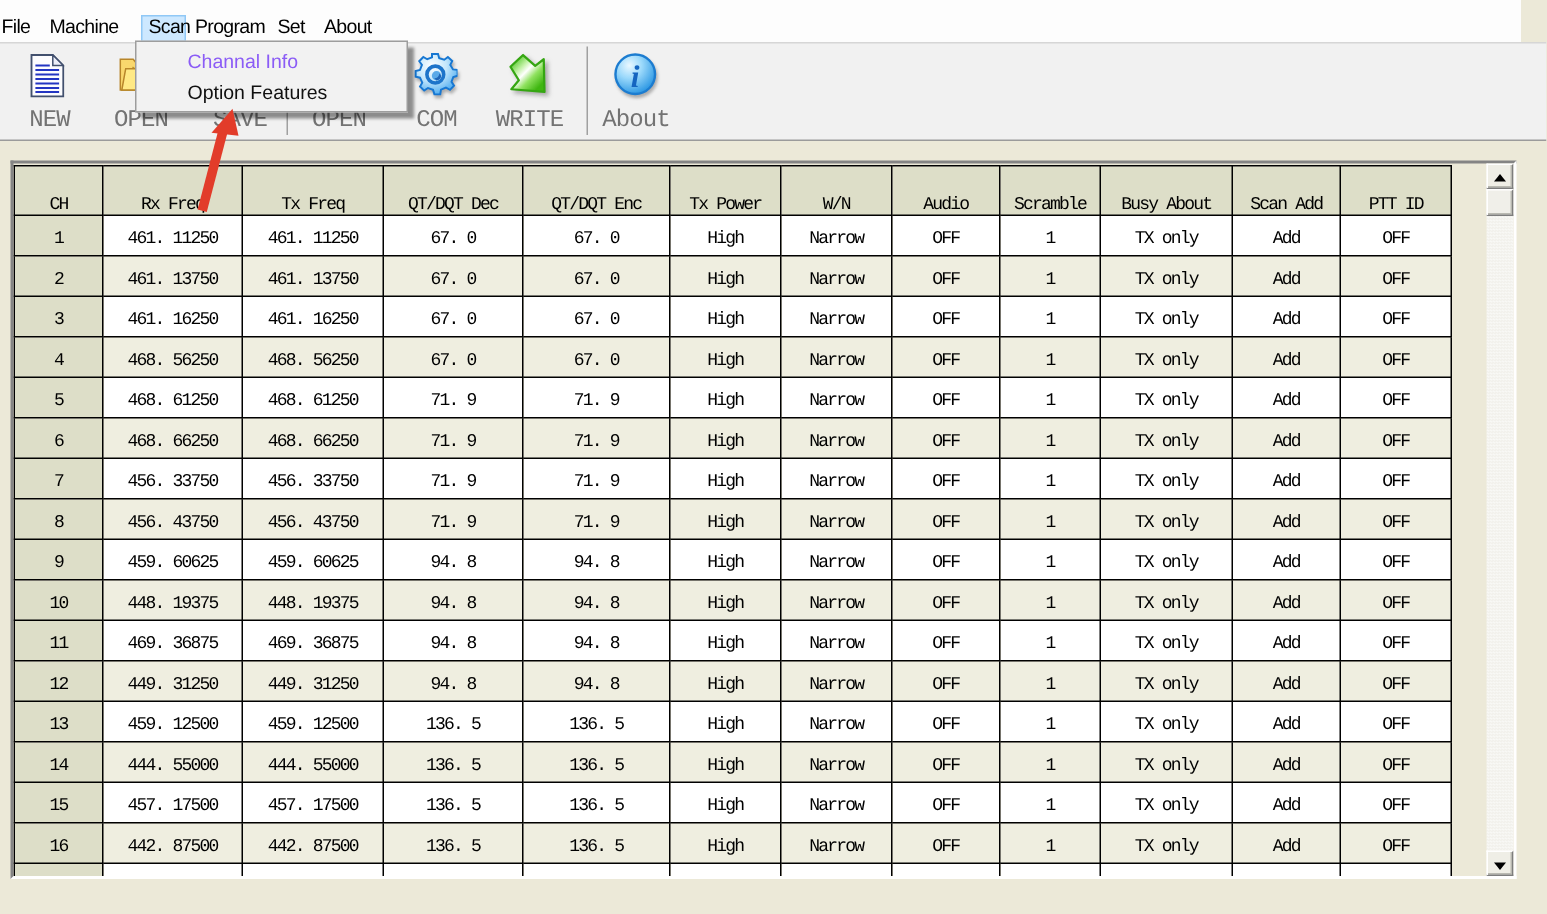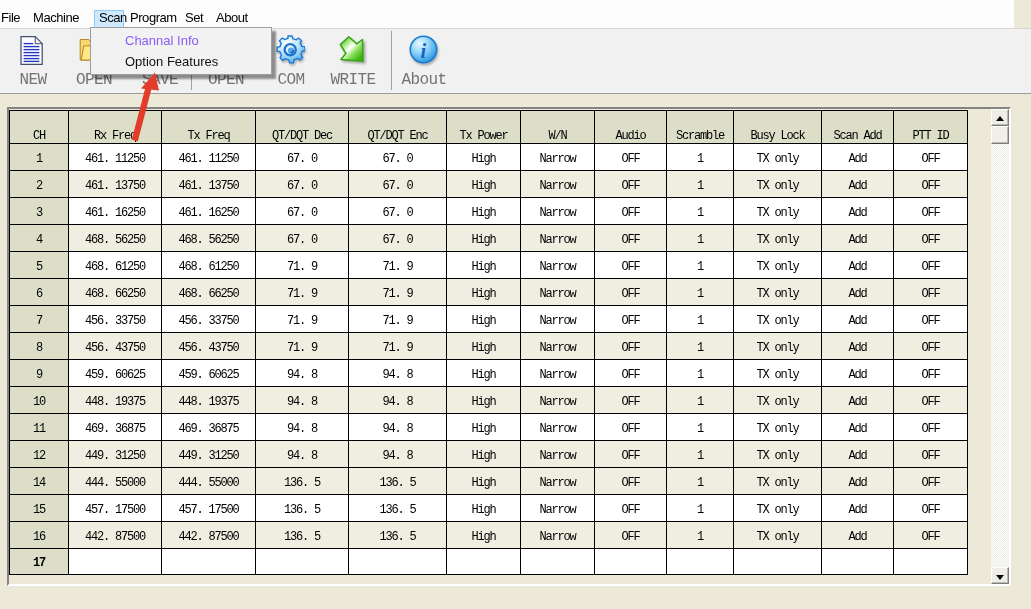--- a/index.html
+++ b/index.html
@@ -138,21 +138,21 @@
     <tr class="hdr">
           <td>CH</td>
           <td>Rx Freq</td>
           <td>Tx Freq</td>
           <td>QT/DQT Dec</td>
           <td>QT/DQT Enc</td>
           <td>Tx Power</td>
           <td>W/N</td>
           <td>Audio</td>
           <td>Scramble</td>
-          <td>Busy Lock</td>
+          <td>Busy About</td>
           <td>Scan Add</td>
           <td>PTT ID</td>
         </tr>
     <tr class="r">
           <td class="ch">1</td>
           <td>461. 11250</td>
           <td>461. 11250</td>
           <td>67. 0</td>
           <td>67. 0</td>
           <td>High</td>
@@ -302,20 +302,34 @@
           <td>TX only</td>
           <td>Add</td>
           <td>OFF</td>
         </tr>
     <tr class="r alt">
           <td class="ch">12</td>
           <td>449. 31250</td>
           <td>449. 31250</td>
           <td>94. 8</td>
           <td>94. 8</td>
+          <td>High</td>
+          <td>Narrow</td>
+          <td>OFF</td>
+          <td>1</td>
+          <td>TX only</td>
+          <td>Add</td>
+          <td>OFF</td>
+        </tr>
+    <tr class="r">
+          <td class="ch">13</td>
+          <td>459. 12500</td>
+          <td>459. 12500</td>
+          <td>136. 5</td>
+          <td>136. 5</td>
           <td>High</td>
           <td>Narrow</td>
           <td>OFF</td>
           <td>1</td>
           <td>TX only</td>
           <td>Add</td>
           <td>OFF</td>
         </tr>
     <tr class="r alt">
           <td class="ch">14</td>

